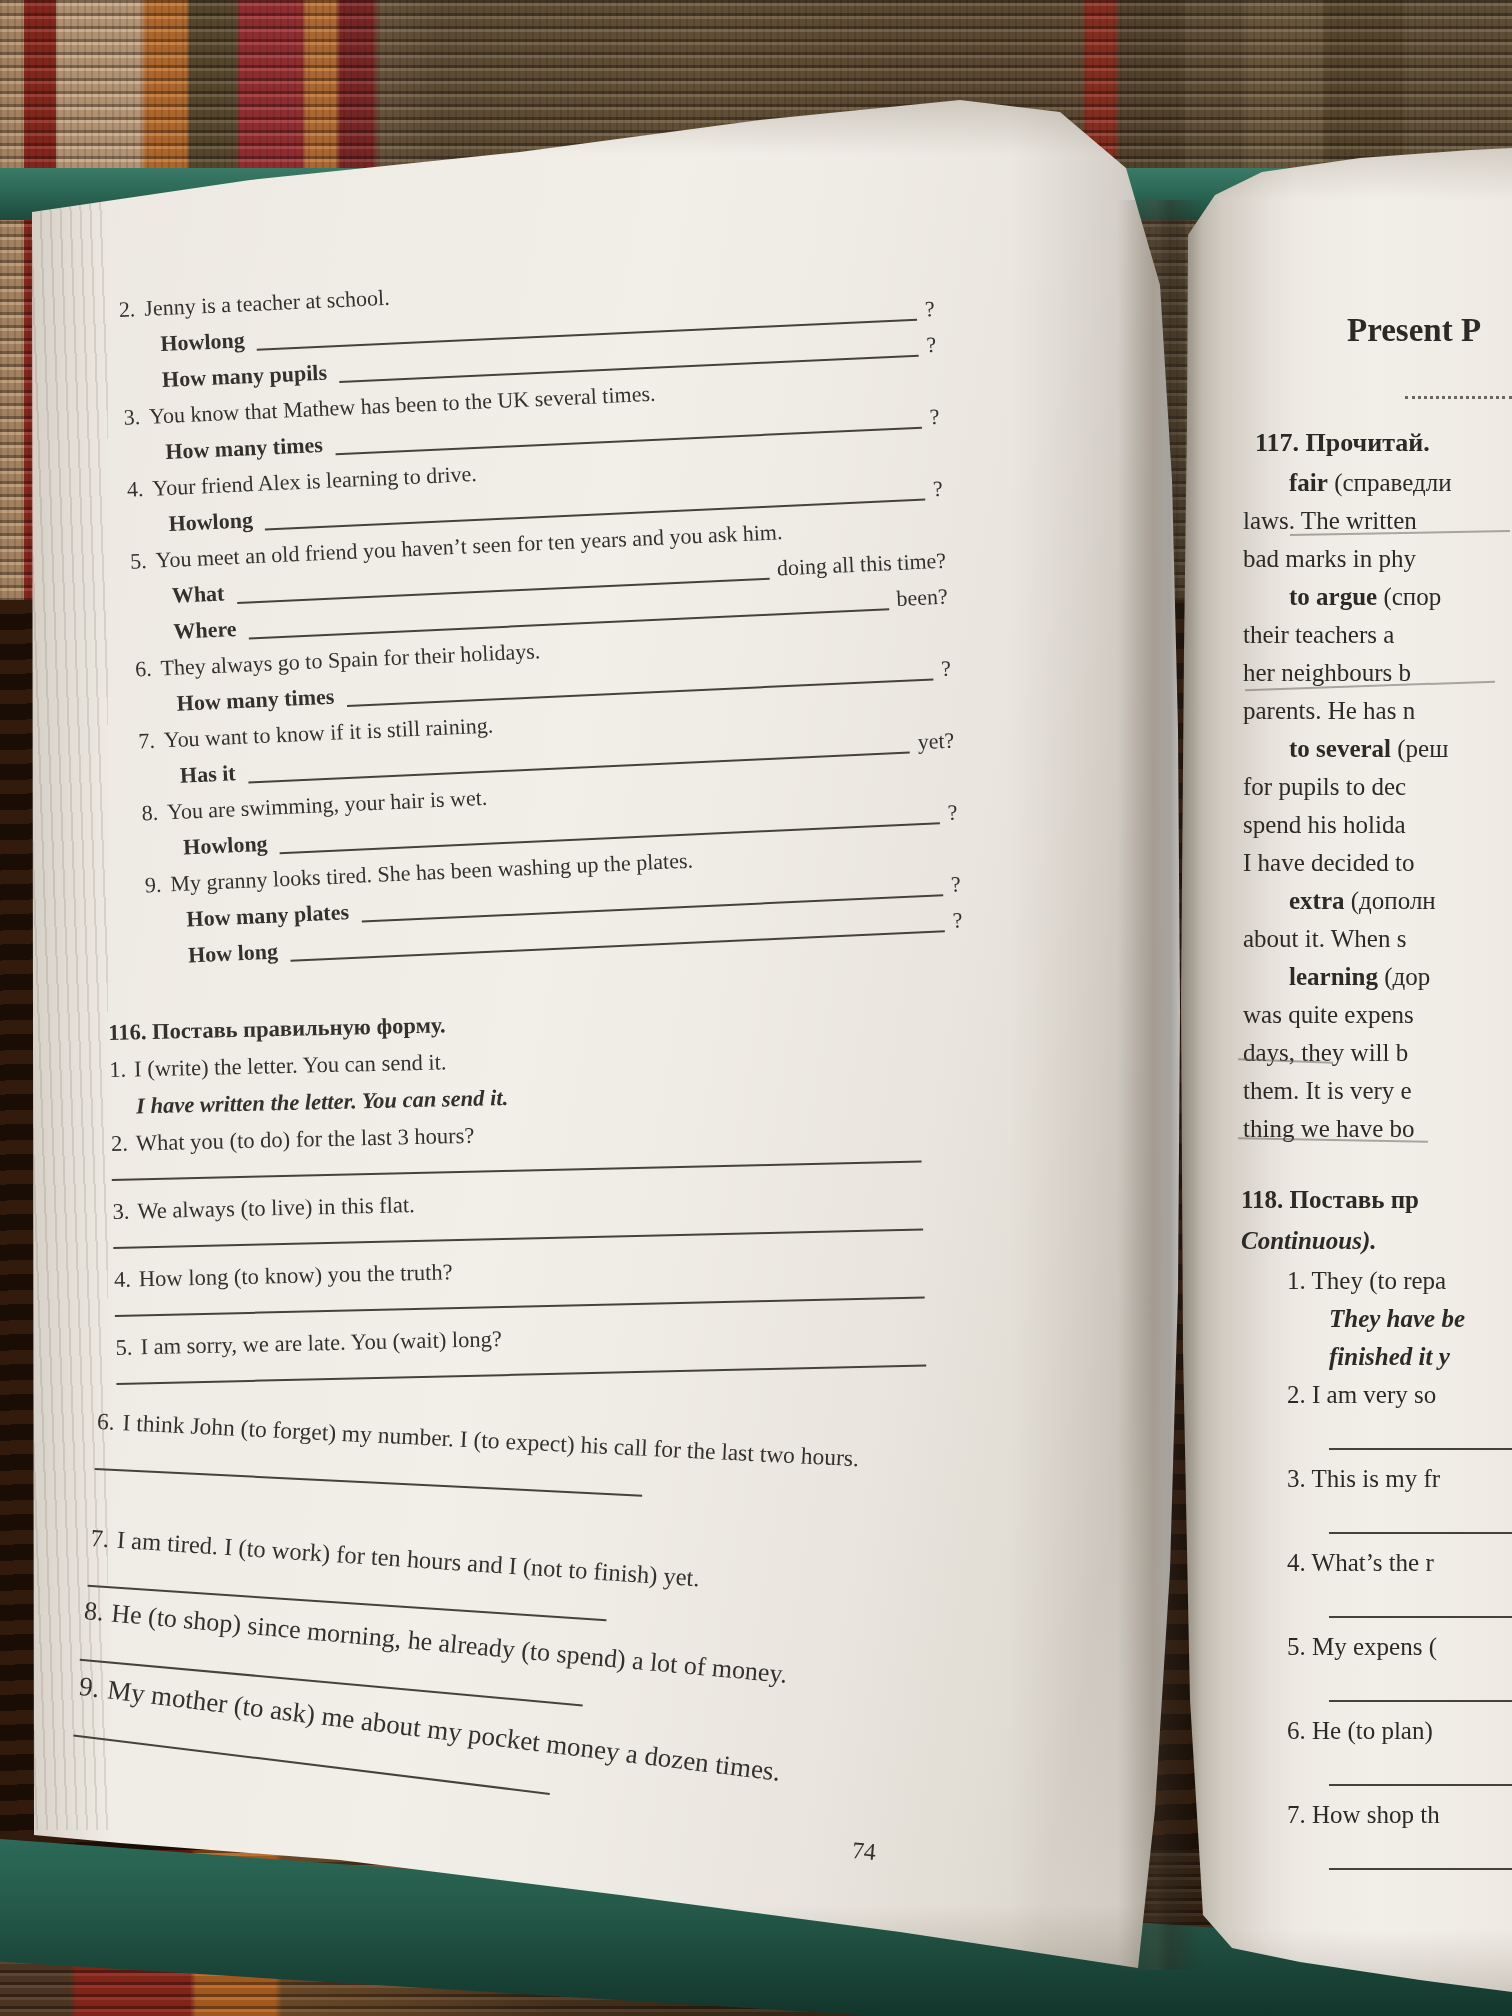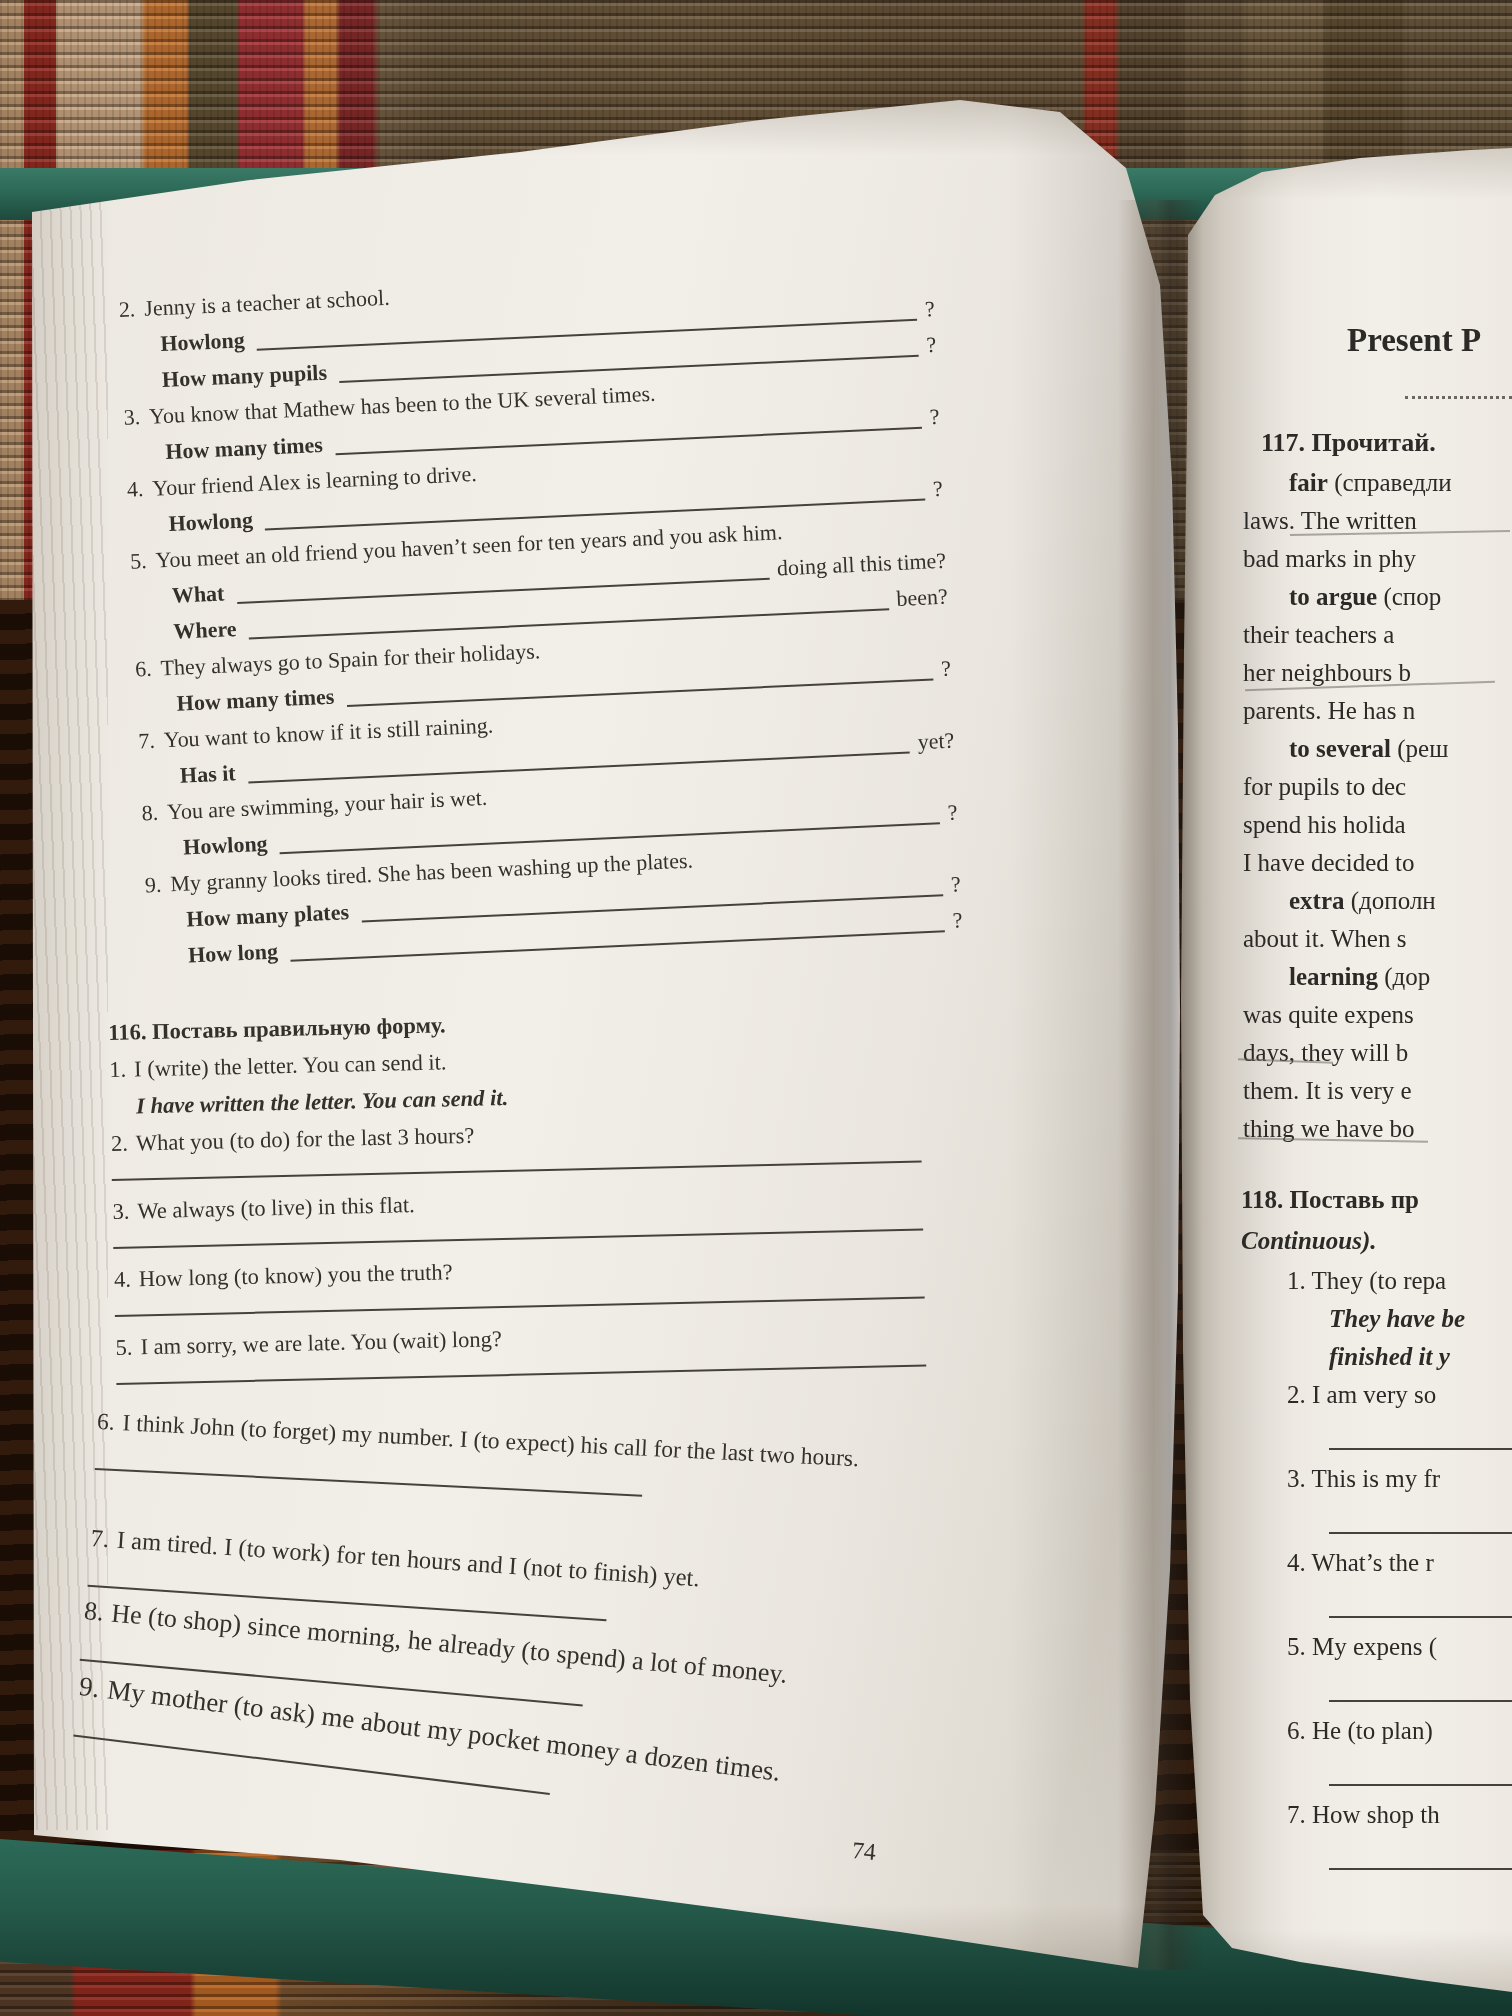--- a/index.html
+++ b/index.html
@@ -82,24 +82,24 @@
   .c3item{position:absolute;color:#33312c;transform-origin:0 0;}
   .i6{left:78px;top:1318px;width:880px;font-size:23.5px;line-height:37px;transform:rotate(2.8deg);}
   .i7{left:72px;top:1434px;width:900px;font-size:24.5px;line-height:38px;transform:rotate(3.8deg);white-space:nowrap;}
   .i8{left:66px;top:1506px;width:1000px;font-size:26px;line-height:40px;transform:rotate(5.2deg);white-space:nowrap;}
   .i9{left:62px;top:1580px;width:940px;font-size:27px;line-height:42px;transform:rotate(7deg);white-space:nowrap;}
   .c3item .num{margin-right:8px;}
   .blank-c3{border-bottom:2px solid #45423b;height:16px;margin-top:12px;}
   .i6 .blank-c3{width:548px;} .i7 .blank-c3{width:520px;} .i8 .blank-c3{width:505px;} .i9 .blank-c3{width:480px;}
   .pageno{position:absolute;left:832px;top:1753px;font-size:24px;transform:rotate(5deg);color:#33312c;}
   
-  .rp-heading{position:absolute;left:172px;top:182px;font-size:33px;font-weight:700;
+  .rp-heading{position:absolute;left:172px;top:172px;font-size:33px;font-weight:700;
       color:#2c2a26;white-space:nowrap;}
   .rp-dotted{position:absolute;left:230px;top:256px;width:107px;border-top:3px dotted #6b675f;}
-  .rp-117{position:absolute;left:80px;top:288px;font-size:26px;font-weight:700;color:#2c2a26;white-space:nowrap;margin-left:6px;}
+  .rp-117{position:absolute;left:80px;top:288px;font-size:26px;font-weight:700;color:#2c2a26;white-space:nowrap;}
   .rp-vocab{position:absolute;left:68px;top:324px;font-size:25px;color:#2c2a26;}
   .rp-vocab .vrow{height:38px;line-height:38px;white-space:nowrap;}
   .rp-vocab .vrow.indent{padding-left:46px;}
   .term{font-weight:700;}
   .rp-118{position:absolute;left:66px;top:1040px;font-size:25px;color:#2c2a26;}
   .rp-118 .t1{font-weight:700;height:40px;line-height:40px;white-space:nowrap;}
   .rp-118 .t2{font-weight:700;font-style:italic;height:42px;line-height:42px;white-space:nowrap;}
   .rp-118 .row{height:38px;line-height:38px;white-space:nowrap;padding-left:46px;}
   .rp-118 .exrow{font-weight:700;font-style:italic;padding-left:88px;}
   .rp-118 .blankrow{height:46px;position:relative;}

